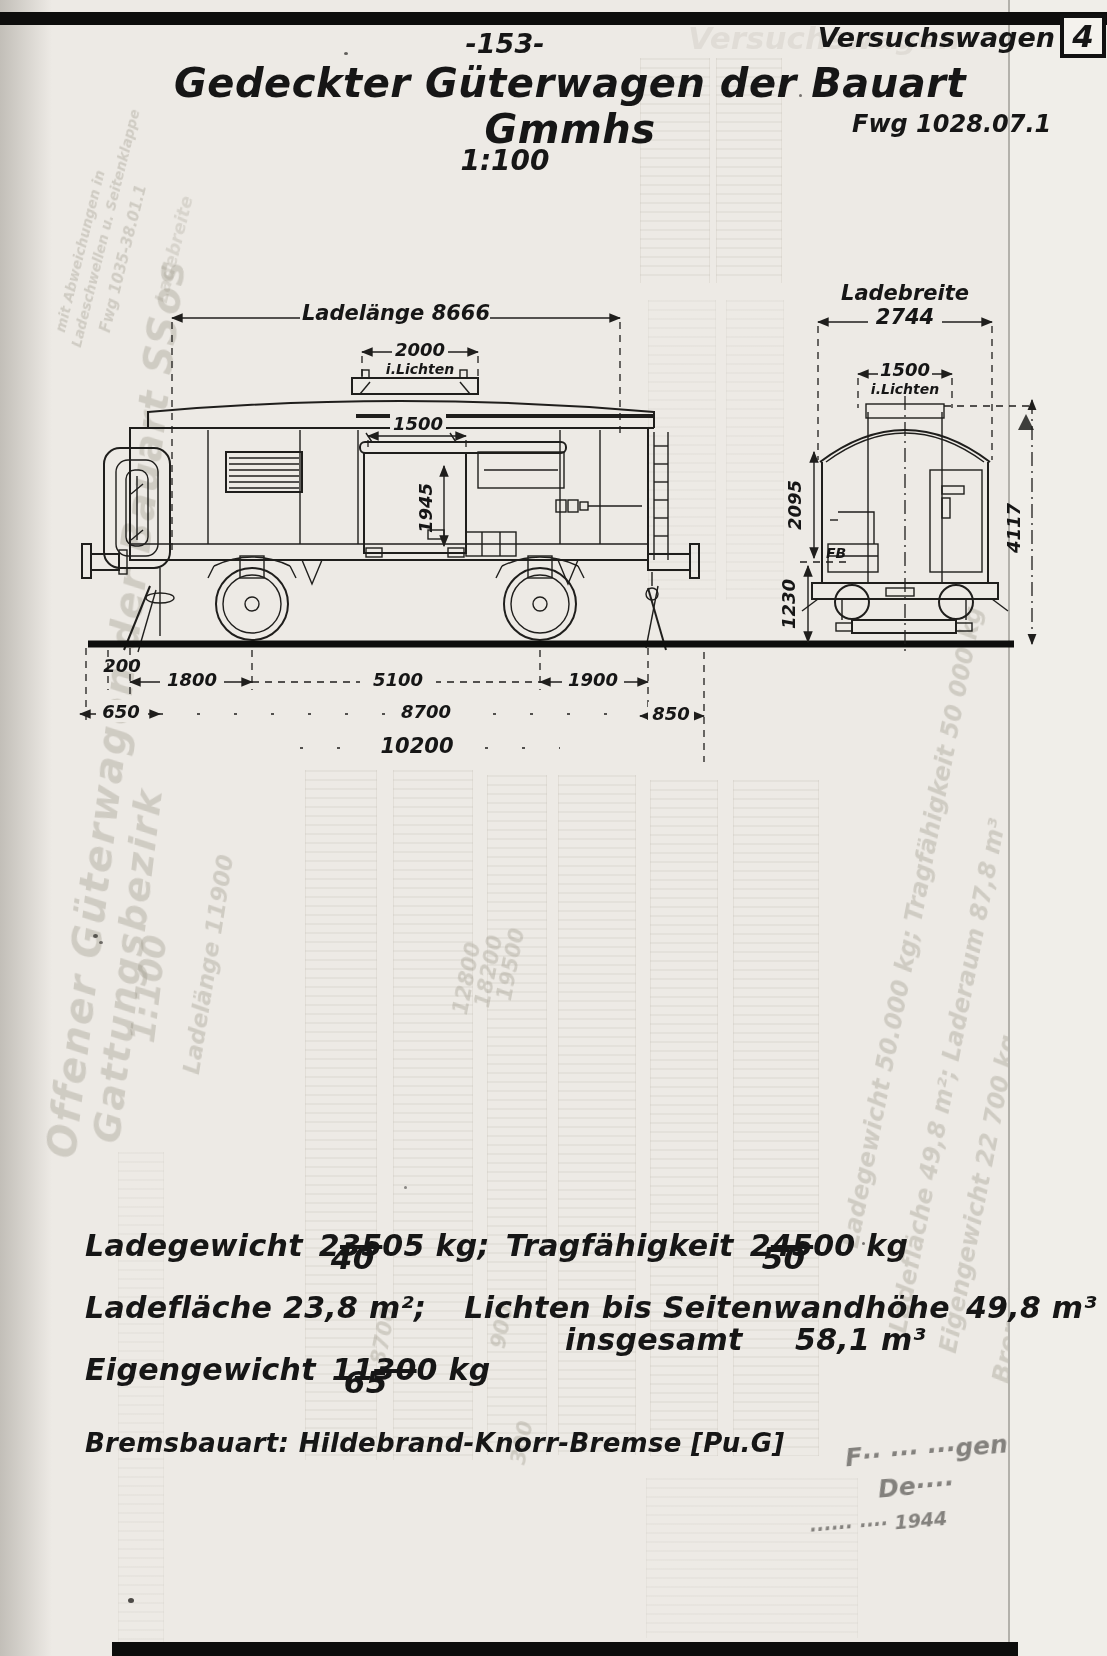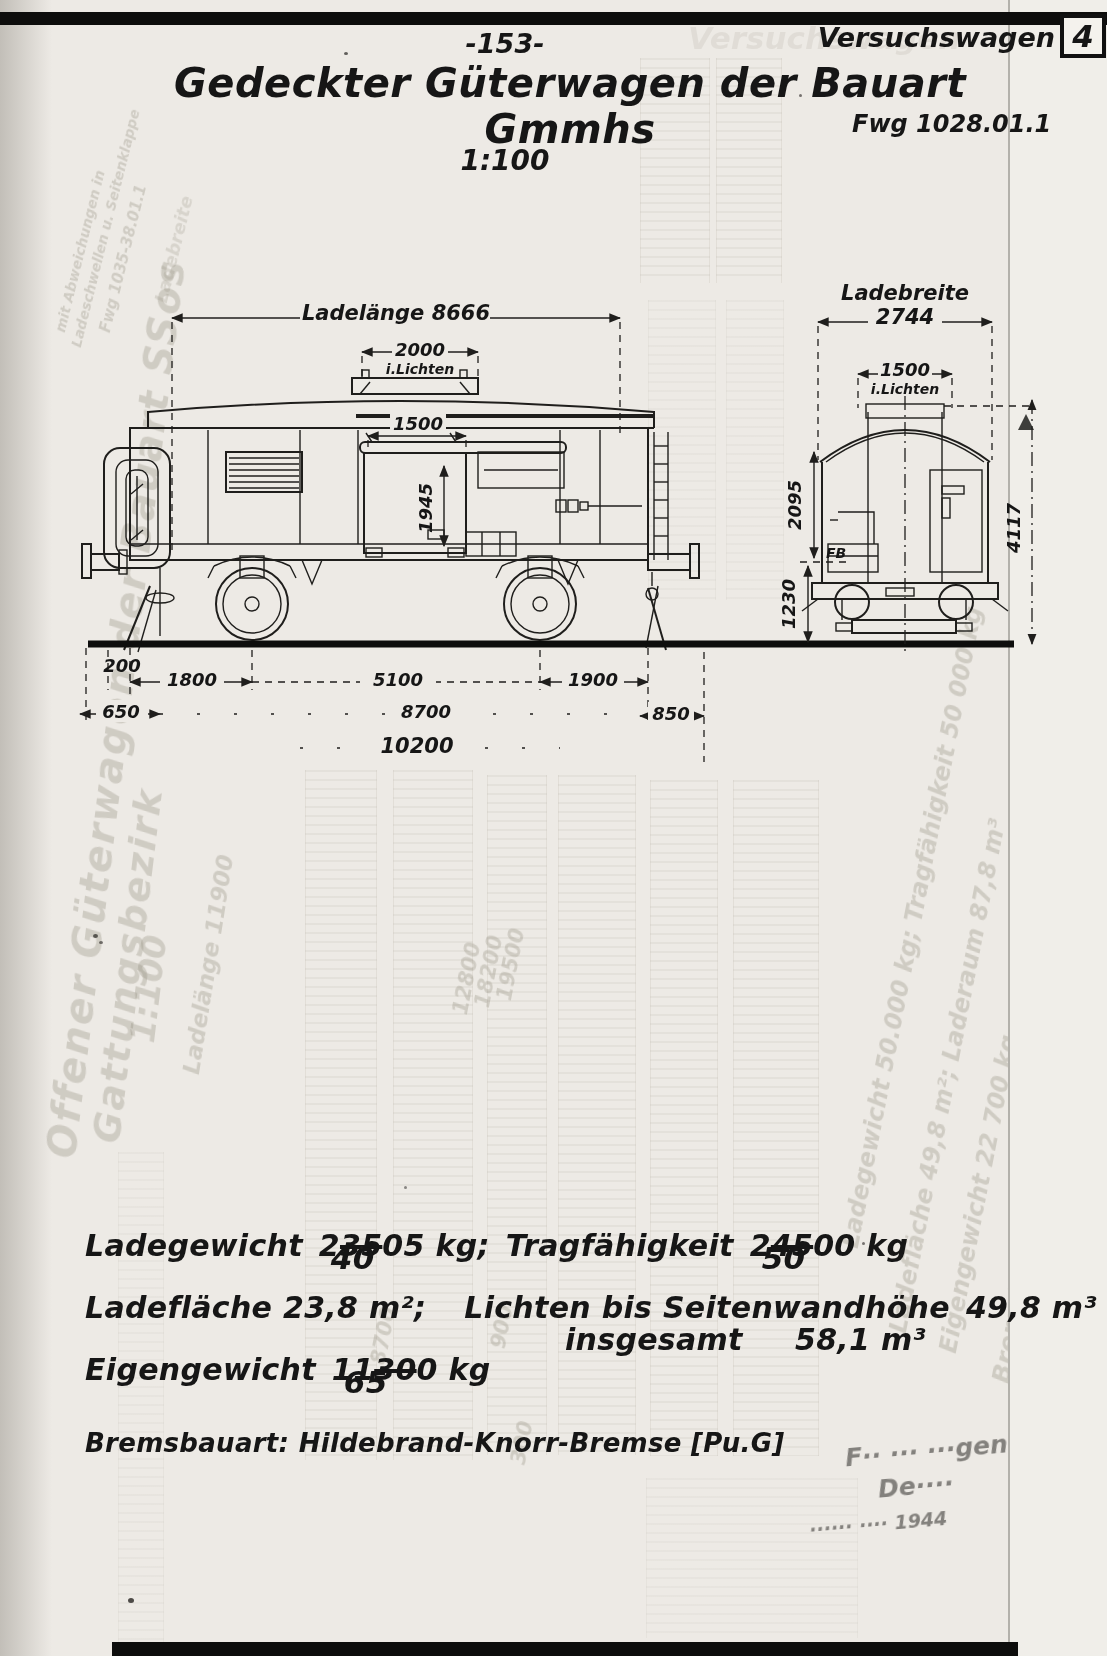--- a/index.html
+++ b/index.html
@@ -99,21 +99,21 @@
   <div class="right-margin"></div>
   <div class="topbar"></div>
   <div class="bottombar"></div>
   <div class="corner-box">
     <span>4</span>
   </div>
 
   <div class="pgnum hand">-153-</div>
   <div class="vw hand">Versuchswagen</div>
   <div class="title1 hand">Gedeckter Güterwagen der Bauart Gmmhs</div>
-  <div class="fwgref hand">Fwg 1028.01.1</div>
+  <div class="fwgref hand">Fwg 1028.07.1</div>
   <div class="scale hand">1:100</div>
 
   <svg style="position:absolute;left:70px;top:270px;" width="980" height="500" viewBox="70 270 980 500">
     <defs>
       <marker id="ah" viewBox="0 0 10 10" refX="9" refY="5" markerWidth="8.5" markerHeight="8.5" orient="auto-start-reverse">
         <path d="M0,1 L10,5 L0,9 z" fill="#1f1e1c"></path>
       </marker>
     </defs>
 
     <g>

